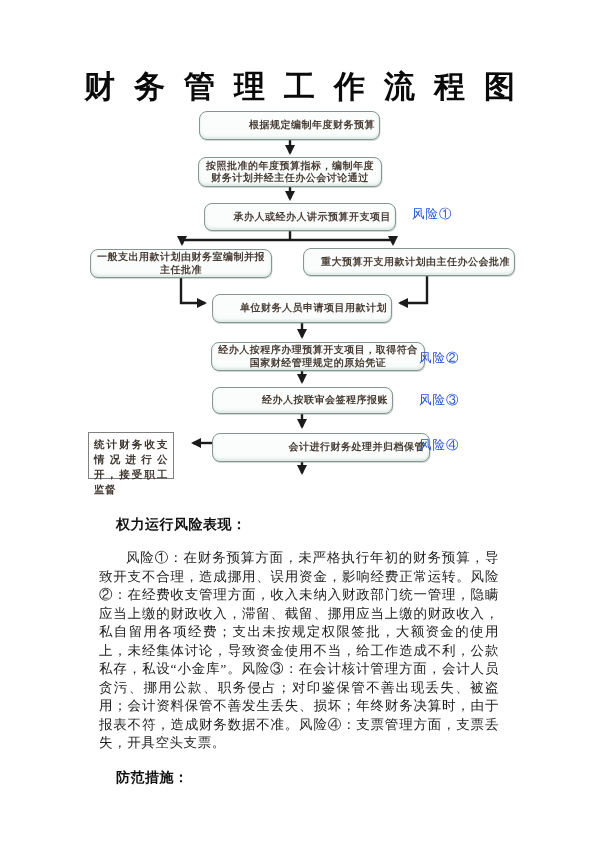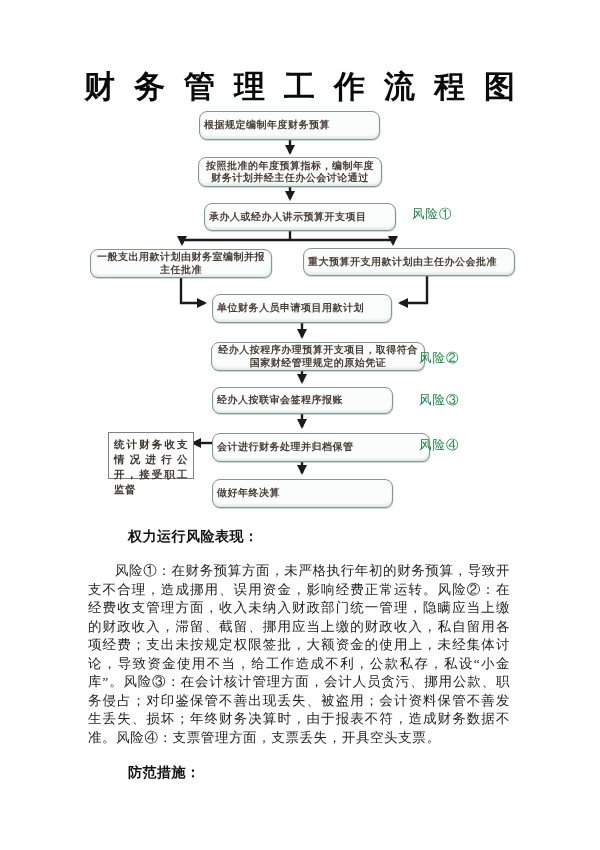--- a/index.html
+++ b/index.html
@@ -17,43 +17,43 @@
   }
 
   
   .flow{position:absolute;left:0;top:0;width:600px;height:515px;}
   .flow svg{position:absolute;left:0;top:0;}
 
   .fbox{
     position:absolute;box-sizing:border-box;
     background:#fbfdfc;border:1.4px solid #85978f;border-radius:8px;
     box-shadow:inset 0 -2px 3px rgba(140,180,165,0.28), 0.5px 1px 0 rgba(120,140,132,0.35);
-    display:flex;align-items:center;justify-content:flex-start;text-align:center;
+    display:flex;align-items:center;justify-content:flex-end;text-align:center;
     font-size:10px;line-height:12.5px;color:#4a3f37;font-weight:600;
     padding:1px 4px;letter-spacing:0.5px;
   }
   .fbox.square{
     border-radius:0;border:1.5px solid #808080;background:#fefefe;box-shadow:none;
     text-align:justify;justify-content:flex-start;align-items:flex-start;
     padding:4px 5px;line-height:15px;font-size:10.5px;color:#3f362f;
   }
   .risk-label{
-    position:absolute;font-size:12.5px;color:#15803d;letter-spacing:1px;
+    position:absolute;font-size:12.5px;color:#1d4ed8;letter-spacing:1px;
     font-family:"Liberation Serif", serif;white-space:nowrap;
   }
 
   
   .textblock{position:absolute;left:84px;top:511px;width:430px;}
   .sec-heading{
-    margin:16px;padding:0;text-indent:2em;
+    margin:4px;padding:0;text-indent:2em;
     font-family:"Liberation Sans", sans-serif;
     font-size:14px;font-weight:bold;color:#111;line-height:19px;letter-spacing:0.5px;
   }
   .sec-body{
-    margin:4px;padding:0;text-indent:2em;text-align:justify;
+    margin:15px;padding:0;text-indent:2em;text-align:justify;
     font-size:13.5px;color:#1d1d1d;line-height:18.5px;letter-spacing:0.6px;
     font-family:"Liberation Serif", serif;
   }
 </style>
 </head>
 <body>
 
 <div class="page">
 
   <h1 class="doc-title">财务管理工作流程图</h1>
@@ -112,25 +112,22 @@
     </div>
 
     <div class="fbox" style="left:212px;top:387px;width:181px;height:27px;">
       <span>经办人按联审会签程序报账</span>
     </div>
 
     <div class="fbox" style="left:212px;top:433px;width:218px;height:29px;">
       <span>会计进行财务处理并归档保管</span>
     </div>
 
-    <div class="fbox" style="left:212px;top:479px;width:181px;height:29px;">
-      <span>做好年终决算</span>
-    </div>
 
-    <div class="fbox square" style="left:108px;top:432px;width:86px;height:47px;">
+    <div class="fbox square" style="left:88px;top:432px;width:86px;height:47px;">
       <span>统计财务收支情况进行公开，接受职工监督</span>
     </div>
 
     <span class="risk-label" style="left:412px;top:206px;">风险①</span>
     <span class="risk-label" style="left:419px;top:350px;">风险②</span>
     <span class="risk-label" style="left:419px;top:392px;">风险③</span>
     <span class="risk-label" style="left:419px;top:437px;">风险④</span>
   </div>
 
   <div class="textblock">

